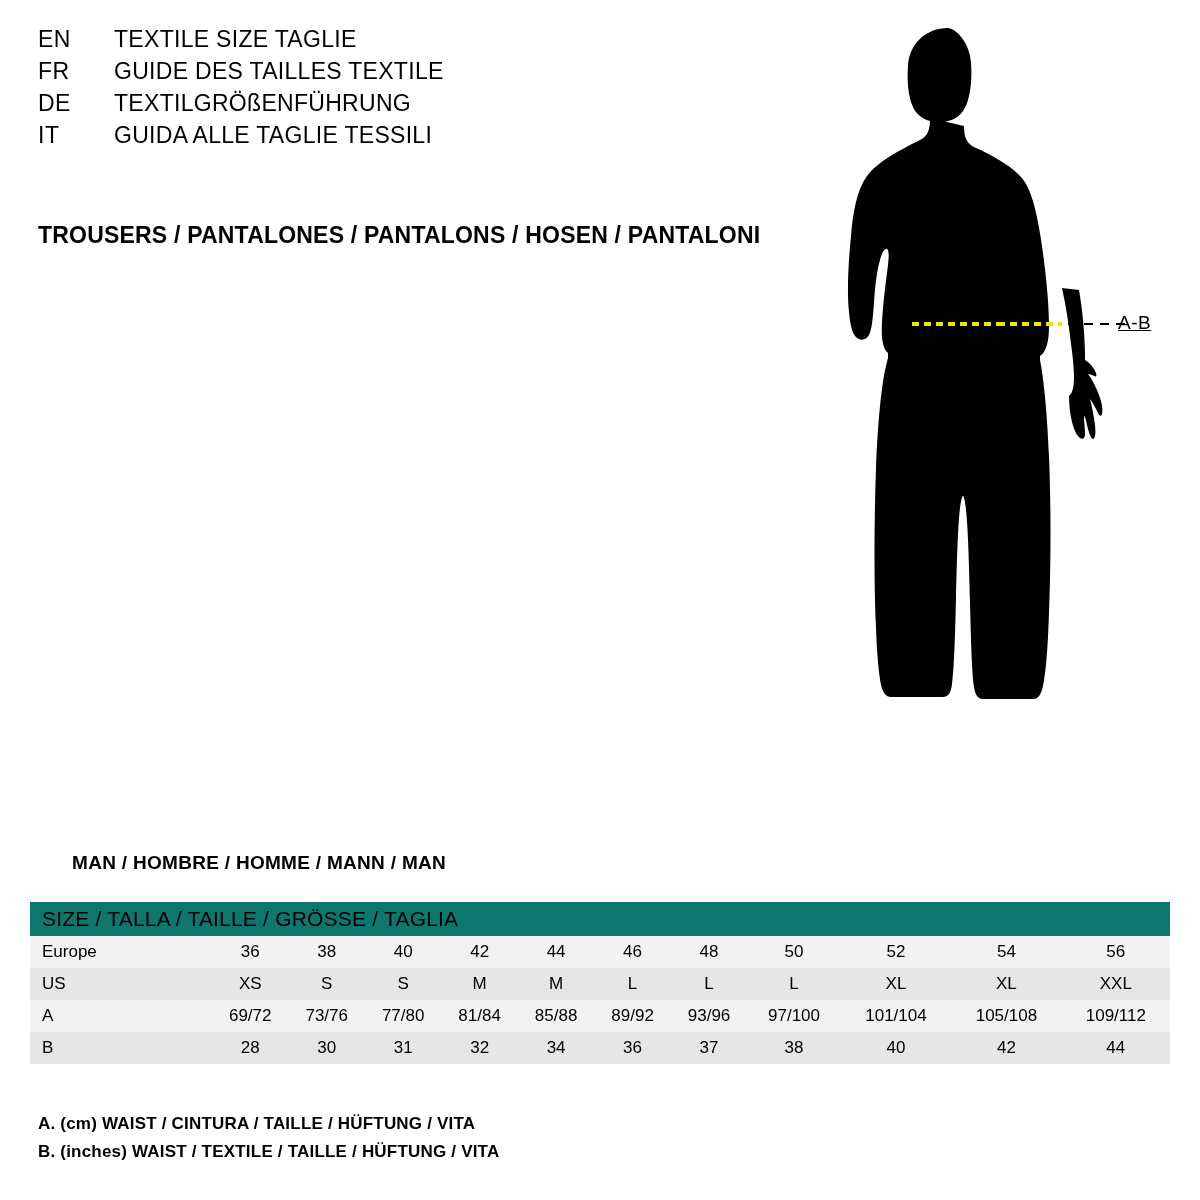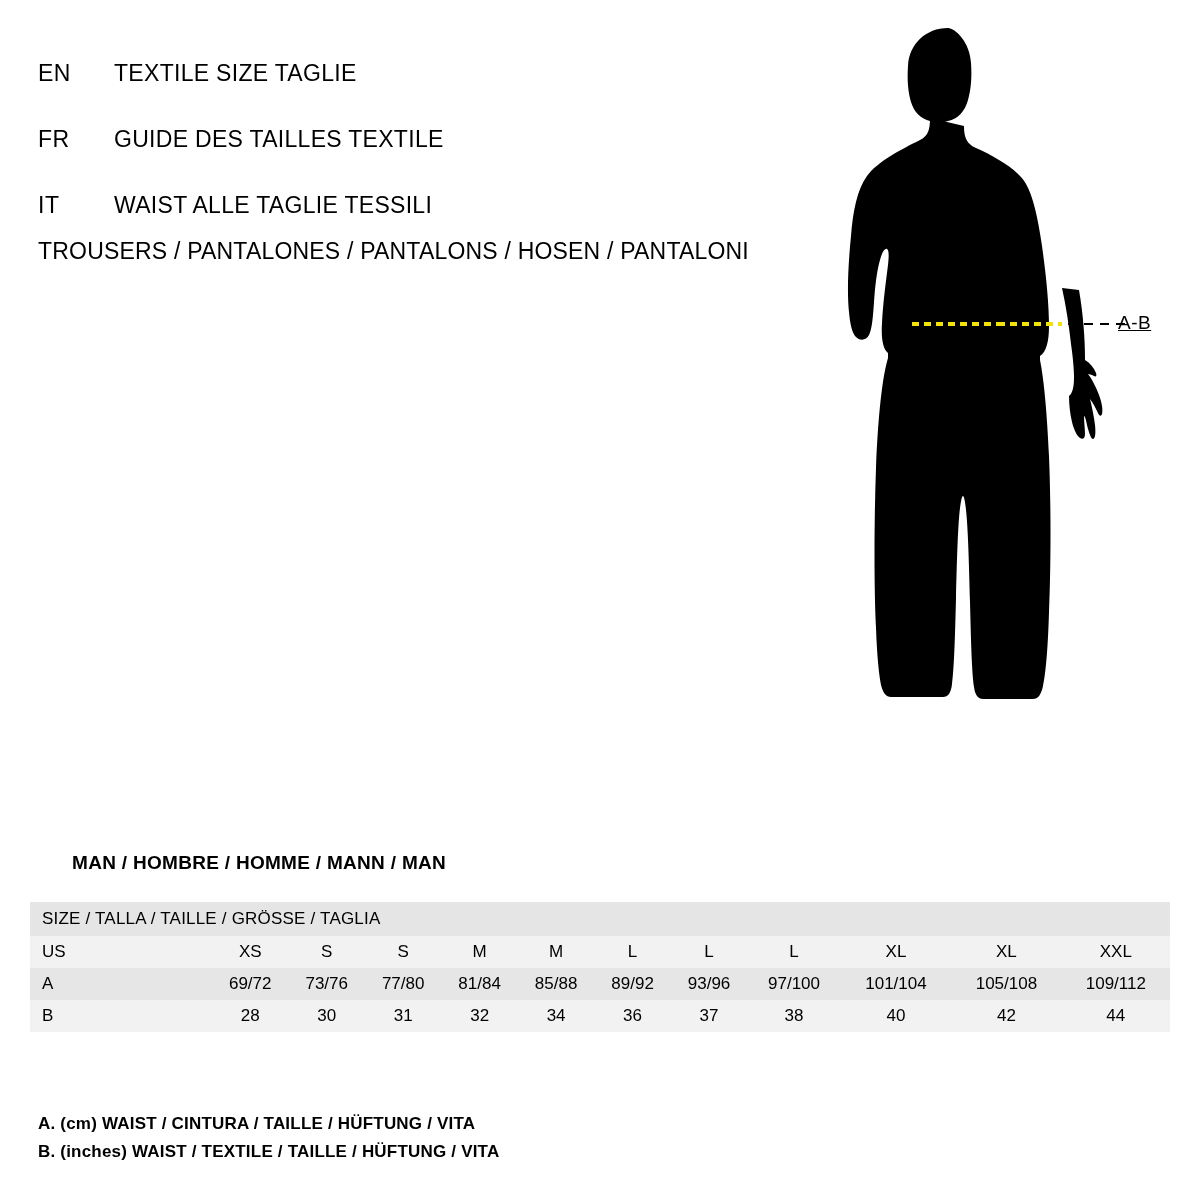--- a/index.html
+++ b/index.html
@@ -20,37 +20,36 @@
   .lang-block {
     position: absolute;
     top: 26px;
     left: 38px;
     width: 760px;
   }
   .lang-row {
     display: flex;
     align-items: baseline;
     height: 32px;
-    margin-top: 34px;
   }
   .lang-code {
     width: 76px;
     font-size: 23px;
     letter-spacing: 0.5px;
   }
   .lang-text {
     font-size: 23px;
     letter-spacing: 0.3px;
   }
   .garment-title {
     position: absolute;
-    top: 238px;
+    top: 222px;
     left: 38px;
     font-size: 23px;
-    font-weight: normal;
+    font-weight: bold;
     letter-spacing: 0.2px;
   }
 
   
   .figure-wrap {
     position: absolute;
     left: 800px;
     top: 20px;
     width: 390px;
     height: 790px;
@@ -87,24 +86,24 @@
   }
   .size-table th,
   .size-table td {
     padding: 0;
     height: 32px;
     text-align: center;
     font-weight: normal;
     vertical-align: middle;
   }
   .size-table thead th {
-    background: #e5e5e5;
+    background: #0f766e;
     text-align: left;
     padding-left: 12px;
-    font-size: 17px;
+    font-size: 21px;
     height: 34px;
     letter-spacing: 0.2px;
   }
   .size-table tbody tr:nth-child(odd) { background: #f2f2f2; }
   .size-table tbody tr:nth-child(even) { background: #e6e6e6; }
   .size-table td.rowhead {
     text-align: left;
     padding-left: 12px;
     width: 170px;
   }
@@ -124,22 +123,26 @@
 <div class="lang-block">
   <div class="lang-row">
     <span class="lang-code">EN</span>
     <span class="lang-text">TEXTILE SIZE TAGLIE</span>
   </div>
   <div class="lang-row">
     <span class="lang-code">FR</span>
     <span class="lang-text">GUIDE DES TAILLES TEXTILE</span>
   </div>
   <div class="lang-row">
+    <span class="lang-code">DE</span>
+    <span class="lang-text">TEXTILGRÖßENFÜHRUNG</span>
+  </div>
+  <div class="lang-row">
     <span class="lang-code">IT</span>
-    <span class="lang-text">WAIST ALLE TAGLIE TESSILI</span>
+    <span class="lang-text">GUIDA ALLE TAGLIE TESSILI</span>
   </div>
 </div>
 
 <div class="garment-title">TROUSERS / PANTALONES / PANTALONS / HOSEN / PANTALONI</div>
 
 <div class="figure-wrap">
   <svg class="figure-svg" width="390" height="790" viewBox="0 0 390 790" xmlns="http://www.w3.org/2000/svg">
     <g>
 
       <path fill="#000000" d="M148 8 c-22 0 -39 16 -40 38 c-1 14 0 26 3 36 c3 10 10 17 19 19 c6 2 12 2 18 0 c10 -2 17 -10 20 -21 c3 -11 4 -23 3 -37 c-1 -21 -16 -35 -23 -35 z"></path>
@@ -221,20 +224,34 @@
 <div class="section-title">MAN / HOMBRE / HOMME / MANN / MAN</div>
 
 <table class="size-table">
   <thead>
     <tr>
       <th colspan="12">SIZE / TALLA / TAILLE / GRÖSSE / TAGLIA</th>
     </tr>
   </thead>
   <tbody>
     <tr>
+      <td class="rowhead">Europe</td>
+      <td>36</td>
+      <td>38</td>
+      <td>40</td>
+      <td>42</td>
+      <td>44</td>
+      <td>46</td>
+      <td>48</td>
+      <td>50</td>
+      <td>52</td>
+      <td>54</td>
+      <td>56</td>
+    </tr>
+    <tr>
       <td class="rowhead">US</td>
       <td>XS</td>
       <td>S</td>
       <td>S</td>
       <td>M</td>
       <td>M</td>
       <td>L</td>
       <td>L</td>
       <td>L</td>
       <td>XL</td>

